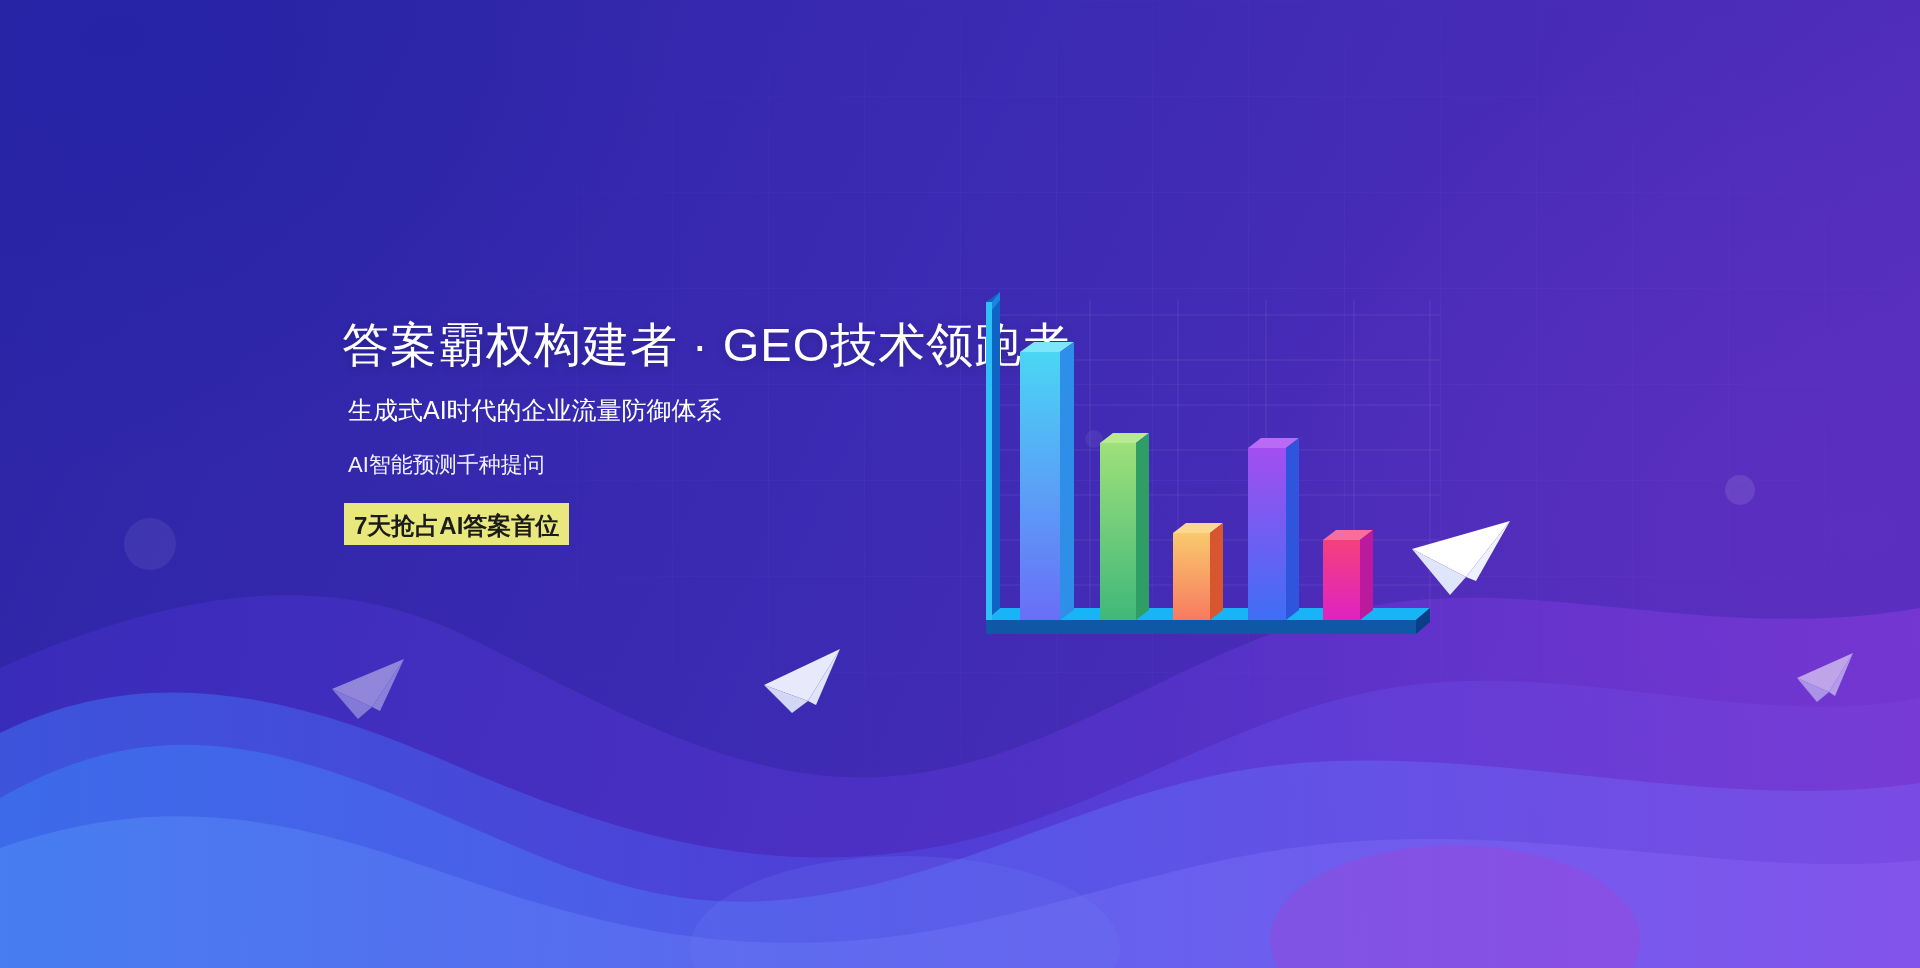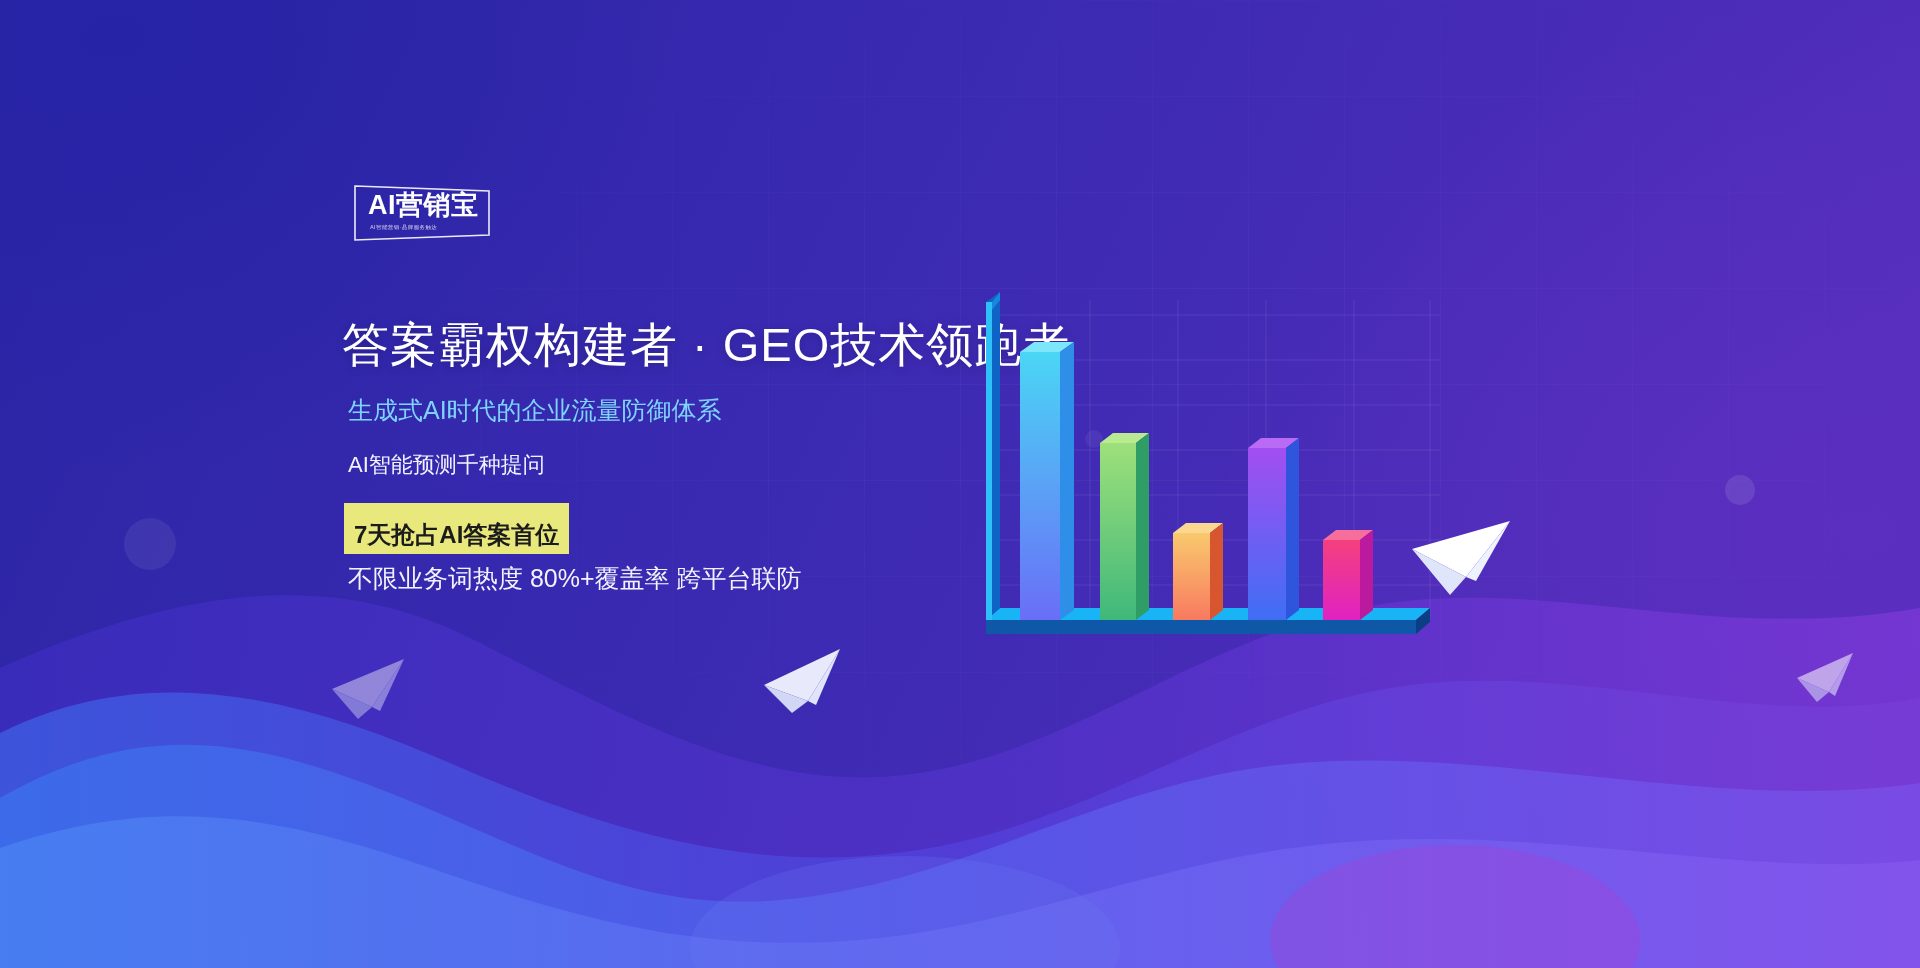--- a/index.html
+++ b/index.html
@@ -50,30 +50,30 @@
   }
 
   
   .headline{
     position:absolute; left:342px; top:314px;
     color:#ffffff; font-size:47px; font-weight:400; letter-spacing:1px;
     white-space:nowrap; text-shadow:0 2px 10px rgba(0,0,0,.22);
   }
   .sub1{
     position:absolute; left:348px; top:394px;
-    color:#7dd3fc; font-size:25px; font-weight:400; white-space:nowrap;
+    color:#ffffff; font-size:25px; font-weight:400; white-space:nowrap;
   }
   .sub2{
     position:absolute; left:348px; top:450px;
     color:#f2f2ff; font-size:22px; font-weight:400; white-space:nowrap;
   }
   .hl-wrap{ position:absolute; left:344px; top:503px; }
   .hl-badge{
     display:inline-block; background:#e9e87c; color:#1b1b1b;
-    font-size:24px; font-weight:700; padding:19px 10px 7px 10px;
+    font-size:24px; font-weight:700; padding:10px 10px 7px 10px;
     white-space:nowrap; line-height:1.05;
   }
   .sub3{
     position:absolute; left:348px; top:562px;
     color:#f2f2ff; font-size:25px; font-weight:400; white-space:nowrap;
   }
 
   
   .chart{ position:absolute; left:960px; top:290px; width:520px; height:380px; }
   .plane{ position:absolute; }
@@ -113,36 +113,27 @@
       </linearGradient>
     </defs>
     <path d="M0,120 C180,40 330,20 470,90 C620,165 760,250 920,225 C1090,198 1210,80 1390,55 C1560,32 1720,95 1920,60 L1920,420 L0,420 Z" fill="url(#wv1)" opacity=".55"></path>
     <path d="M0,185 C150,110 300,150 450,215 C610,285 760,330 930,300 C1110,268 1250,150 1430,135 C1600,121 1760,180 1920,150 L1920,420 L0,420 Z" fill="url(#wv2)" opacity=".6"></path>
     <path d="M0,250 C140,170 250,190 390,245 C540,305 640,370 800,350 C980,328 1110,230 1300,215 C1500,199 1720,265 1920,235 L1920,420 L0,420 Z" fill="url(#wv3)" opacity=".62"></path>
     <path d="M0,300 C160,245 280,268 430,320 C580,372 700,405 860,392 C1040,377 1180,300 1380,292 C1580,284 1760,330 1920,312 L1920,420 L0,420 Z" fill="url(#wv4)" opacity=".55"></path>
     <ellipse cx="1455" cy="392" rx="185" ry="95" fill="#b03ad0" opacity=".30"></ellipse>
     <ellipse cx="905" cy="400" rx="215" ry="92" fill="#6f7bf5" opacity=".22"></ellipse>
   </svg>
 
-  <div class="logo">
-    <svg class="logo-frame" viewBox="0 0 140 62">
-      <path d="M3,4 L137,9 L137,53 L3,58 Z" fill="none" stroke="#ffffff" stroke-width="1.6" opacity=".9"></path>
-      <rect x="22" y="0" width="96" height="12" fill="#2a25a4" opacity="0"></rect>
-    </svg>
-    <div class="logo-word">AI营销宝</div>
-    <div class="logo-sub">AI智能营销·品牌服务触达</div>
-  </div>
 
   <div class="headline">答案霸权构建者 · GEO技术领跑者</div>
   <div class="sub1">生成式AI时代的企业流量防御体系</div>
   <div class="sub2">AI智能预测千种提问</div>
   <div class="hl-wrap">
     <span class="hl-badge">7天抢占AI答案首位</span>
   </div>
-  <div class="sub3">不限业务词热度 80%+覆盖率 跨平台联防</div>
 
   <svg class="chart" viewBox="0 0 520 380">
     <defs>
       <linearGradient id="b0f" x1="0" y1="0" x2="0" y2="1">
         <stop offset="0%" stop-color="#4ad6f5"></stop>
           <stop offset="100%" stop-color="#6a6ef7"></stop>
       </linearGradient>
       <linearGradient id="b1f" x1="0" y1="0" x2="0" y2="1">
         <stop offset="0%" stop-color="#9ee07a"></stop>
           <stop offset="100%" stop-color="#3fb87a"></stop>

